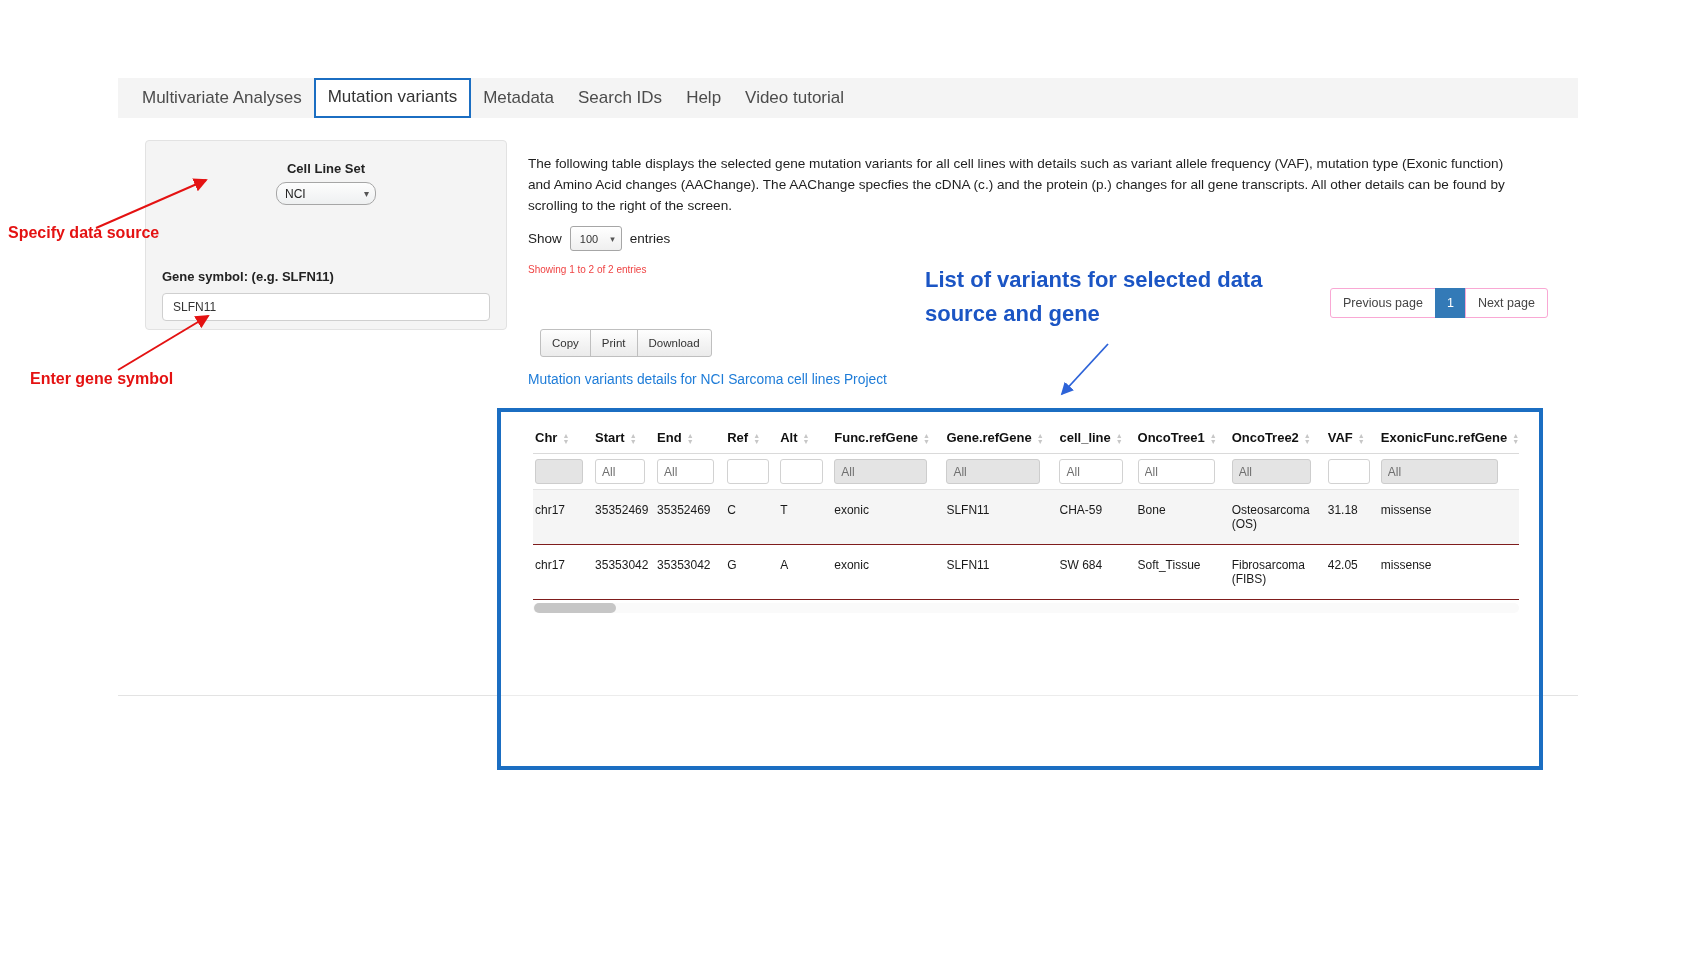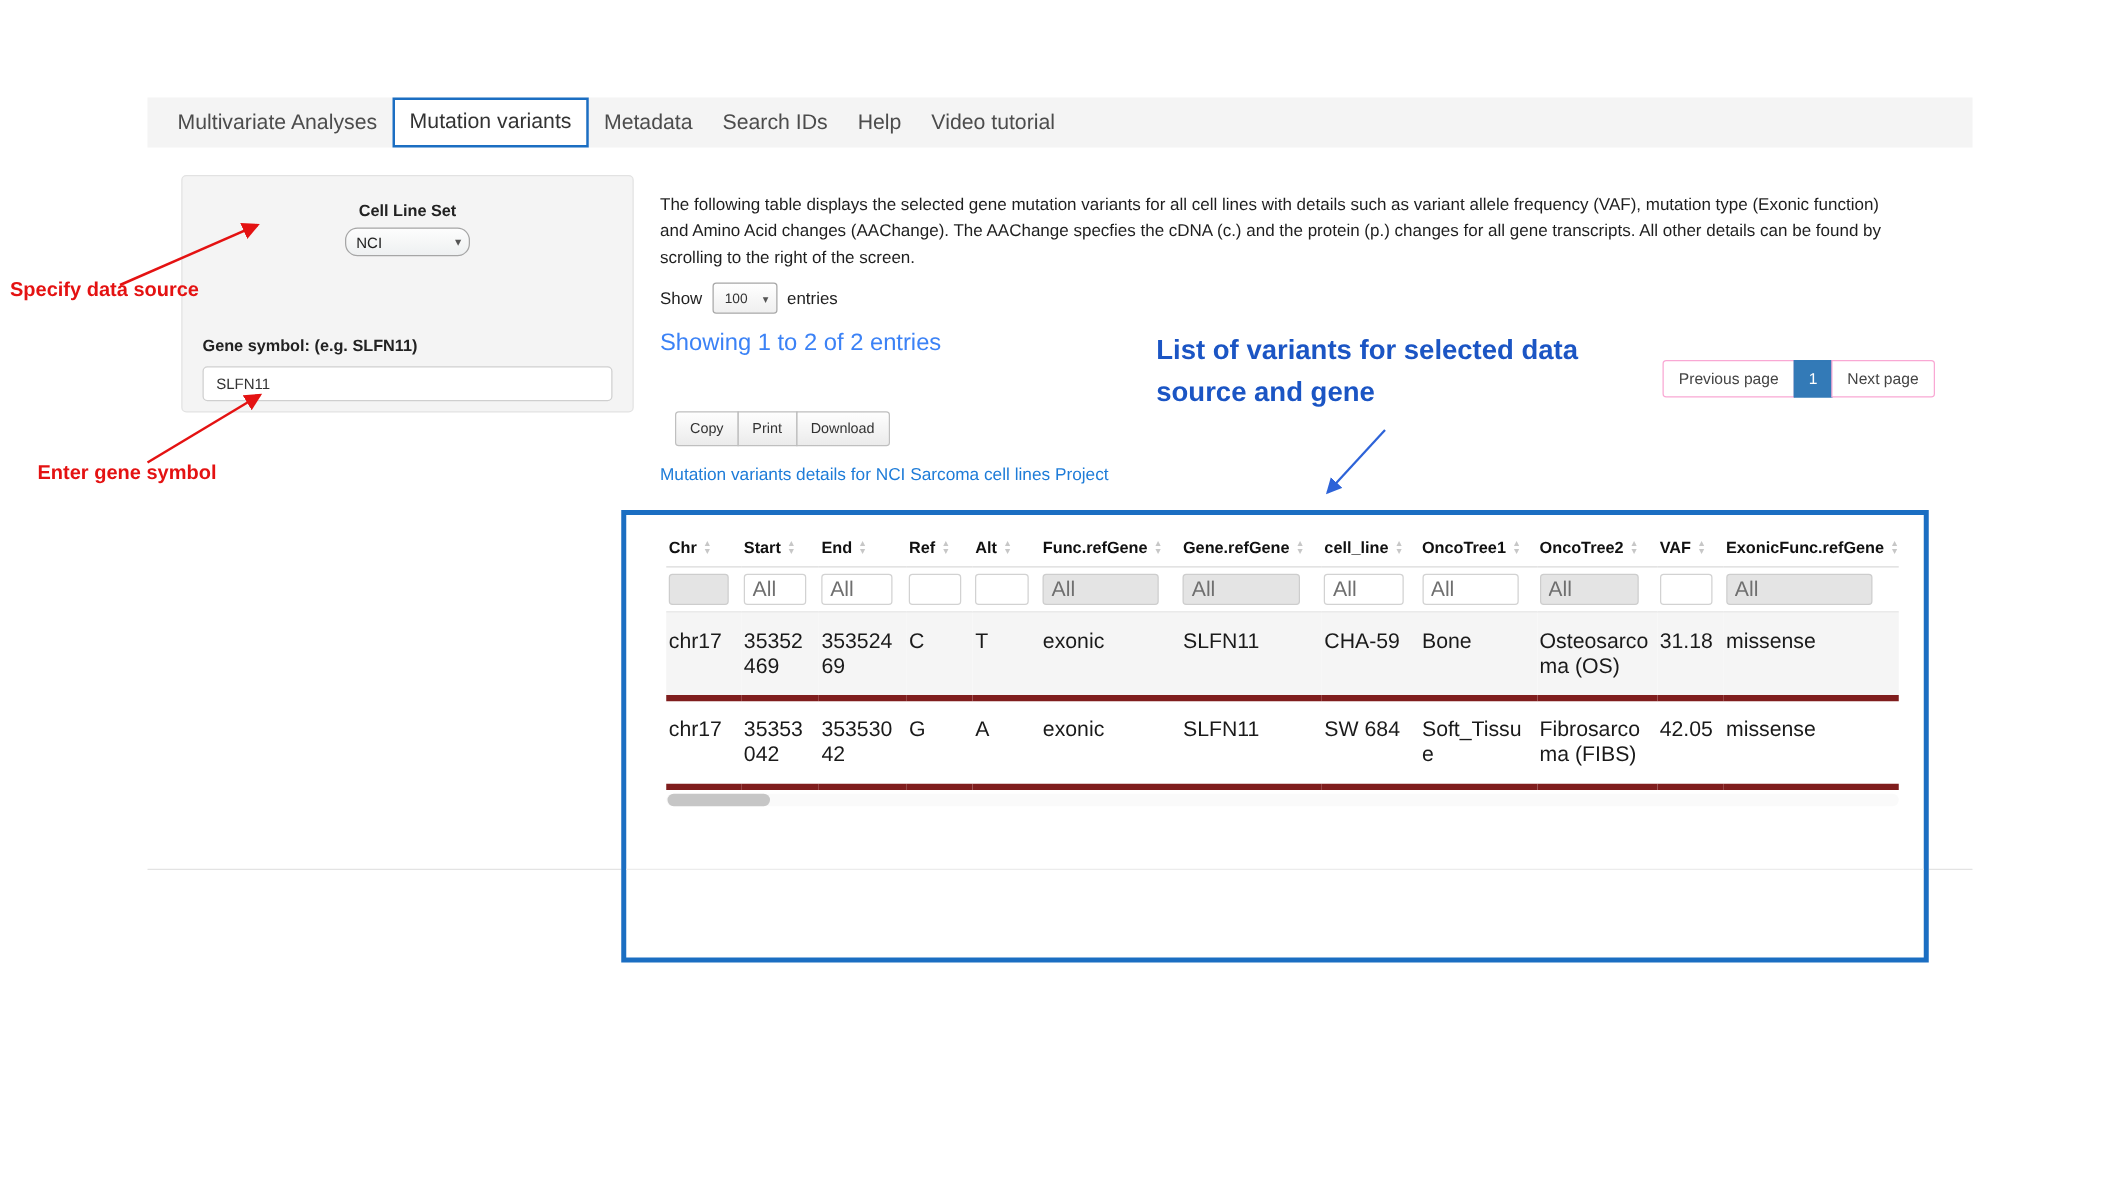--- a/index.html
+++ b/index.html
@@ -40,21 +40,21 @@
   .note-blue{position:absolute;left:925px;top:263px;width:400px;color:var(--annotation-blue,#1b55c4);
          font-weight:700;font-size:22px;line-height:34px;}
   svg.arrow{position:absolute;overflow:visible;pointer-events:none;}
 
   
   .desc{position:absolute;left:528px;top:139px;width:992px;font-size:13.6px;line-height:21px;color:#1f1f1f;}
   .show-row{position:absolute;left:528px;top:226px;display:flex;align-items:center;gap:8px;font-size:13.5px;color:#222;}
   .mini-select{display:inline-flex;align-items:center;height:25px;border:1px solid #a6a6a6;border-radius:3px;
          background:linear-gradient(#fff,#efefef);font-size:11px;color:#333;padding:0 6px 0 9px;cursor:pointer;}
   .mini-select .chev{font-size:9px;color:#555;margin-left:12px;}
-  .showing{position:absolute;left:528px;top:264px;font-size:19px;color:#3b82f6;}
+  .showing{position:absolute;left:528px;top:264px;font-size:10px;color:#ef4444;}
   .btn-group{position:absolute;left:528px;top:329px;display:flex;}
   .btn{border:1px solid #bfbfbf;background:linear-gradient(#fefefe,#ebebeb);font-size:11.5px;color:#333;
        padding:7px 11px;margin-left:-1px;cursor:pointer;font-family:inherit;}
   .btn:first-child{border-radius:3px 0 0 3px;margin-left:12px;}
   .btn:last-child{border-radius:0 3px 3px 0;}
   .table-title{position:absolute;left:528px;top:372px;font-size:13.8px;color:var(--link-blue,#1e7cd8);cursor:pointer;}
 
   
   .pagination{position:absolute;left:1330px;top:288px;display:flex;align-items:stretch;font-size:12.5px;}
   .page-btn{border:1px solid #f9a8d4;background:#fff;color:#444;padding:7px 12px;cursor:pointer;white-space:nowrap;}
@@ -67,26 +67,26 @@
   .tablebox{position:absolute;left:497px;top:408px;width:1046px;height:362px;background:#fff;
        border:4px solid var(--accent-blue,#1b6ec2);z-index:2;}
   .inner-line{position:absolute;left:0;right:0;top:283px;height:1px;background:#ececec;}
   .dt-wrap{padding:8px 20px 0 32px;}
   table.dt{width:100%;border-collapse:collapse;table-layout:fixed;}
   table.dt th{text-align:left;font-size:13px;font-weight:700;color:#111;padding:10px 2px 8px 2px;
        border-bottom:1px solid #dadada;white-space:nowrap;cursor:pointer;}
   .sort{display:inline-flex;flex-direction:column;vertical-align:middle;margin-left:5px;color:#c7c7c7;
        font-size:7px;line-height:6px;}
   tr.filters td{padding:5px 2px;border-bottom:1px solid #e3e3e3;}
-  .flt{width:86%;height:25px;border:1px solid #d2d2d2;border-radius:3px;padding:2px 6px;font-size:17px;
+  .flt{width:86%;height:25px;border:1px solid #d2d2d2;border-radius:3px;padding:2px 6px;font-size:12px;
        color:#444;background:#fff;outline:none;font-family:inherit;}
   .flt.gray{background:#e4e4e4;border-color:#cdcdcd;}
   .flt::placeholder{color:#6f6f6f;opacity:1;}
-  table.dt tbody td{font-size:17px;color:#1a1a1a;padding:13px 6px 13px 2px;vertical-align:top;
-       border-bottom:5px solid #7f1d1d;word-wrap:break-word;}
+  table.dt tbody td{font-size:12px;color:#1a1a1a;padding:13px 6px 13px 2px;vertical-align:top;
+       border-bottom:1px solid #7f1d1d;word-wrap:break-word;}
   table.dt tbody tr.odd{background:#f5f5f5;}
   .hscroll{margin-top:3px;height:10px;border-radius:5px;position:relative;background:#fafafa;cursor:pointer;}
   .hscroll .thumb{position:absolute;left:1px;top:0;width:82px;height:10px;background:#c6c6c6;border-radius:5px;cursor:grab;}
 
   .content-bottom-line{position:absolute;left:118px;top:695px;width:1460px;height:1px;background:#e3e3e3;z-index:1;}
 
   col.c0{width:60px;} col.c1{width:62px;} col.c2{width:70px;} col.c3{width:53px;}
   col.c4{width:54px;} col.c5{width:112px;} col.c6{width:113px;} col.c7{width:78px;}
   col.c8{width:94px;} col.c9{width:96px;} col.c10{width:53px;} col.c11{width:140px;}
 </style>

